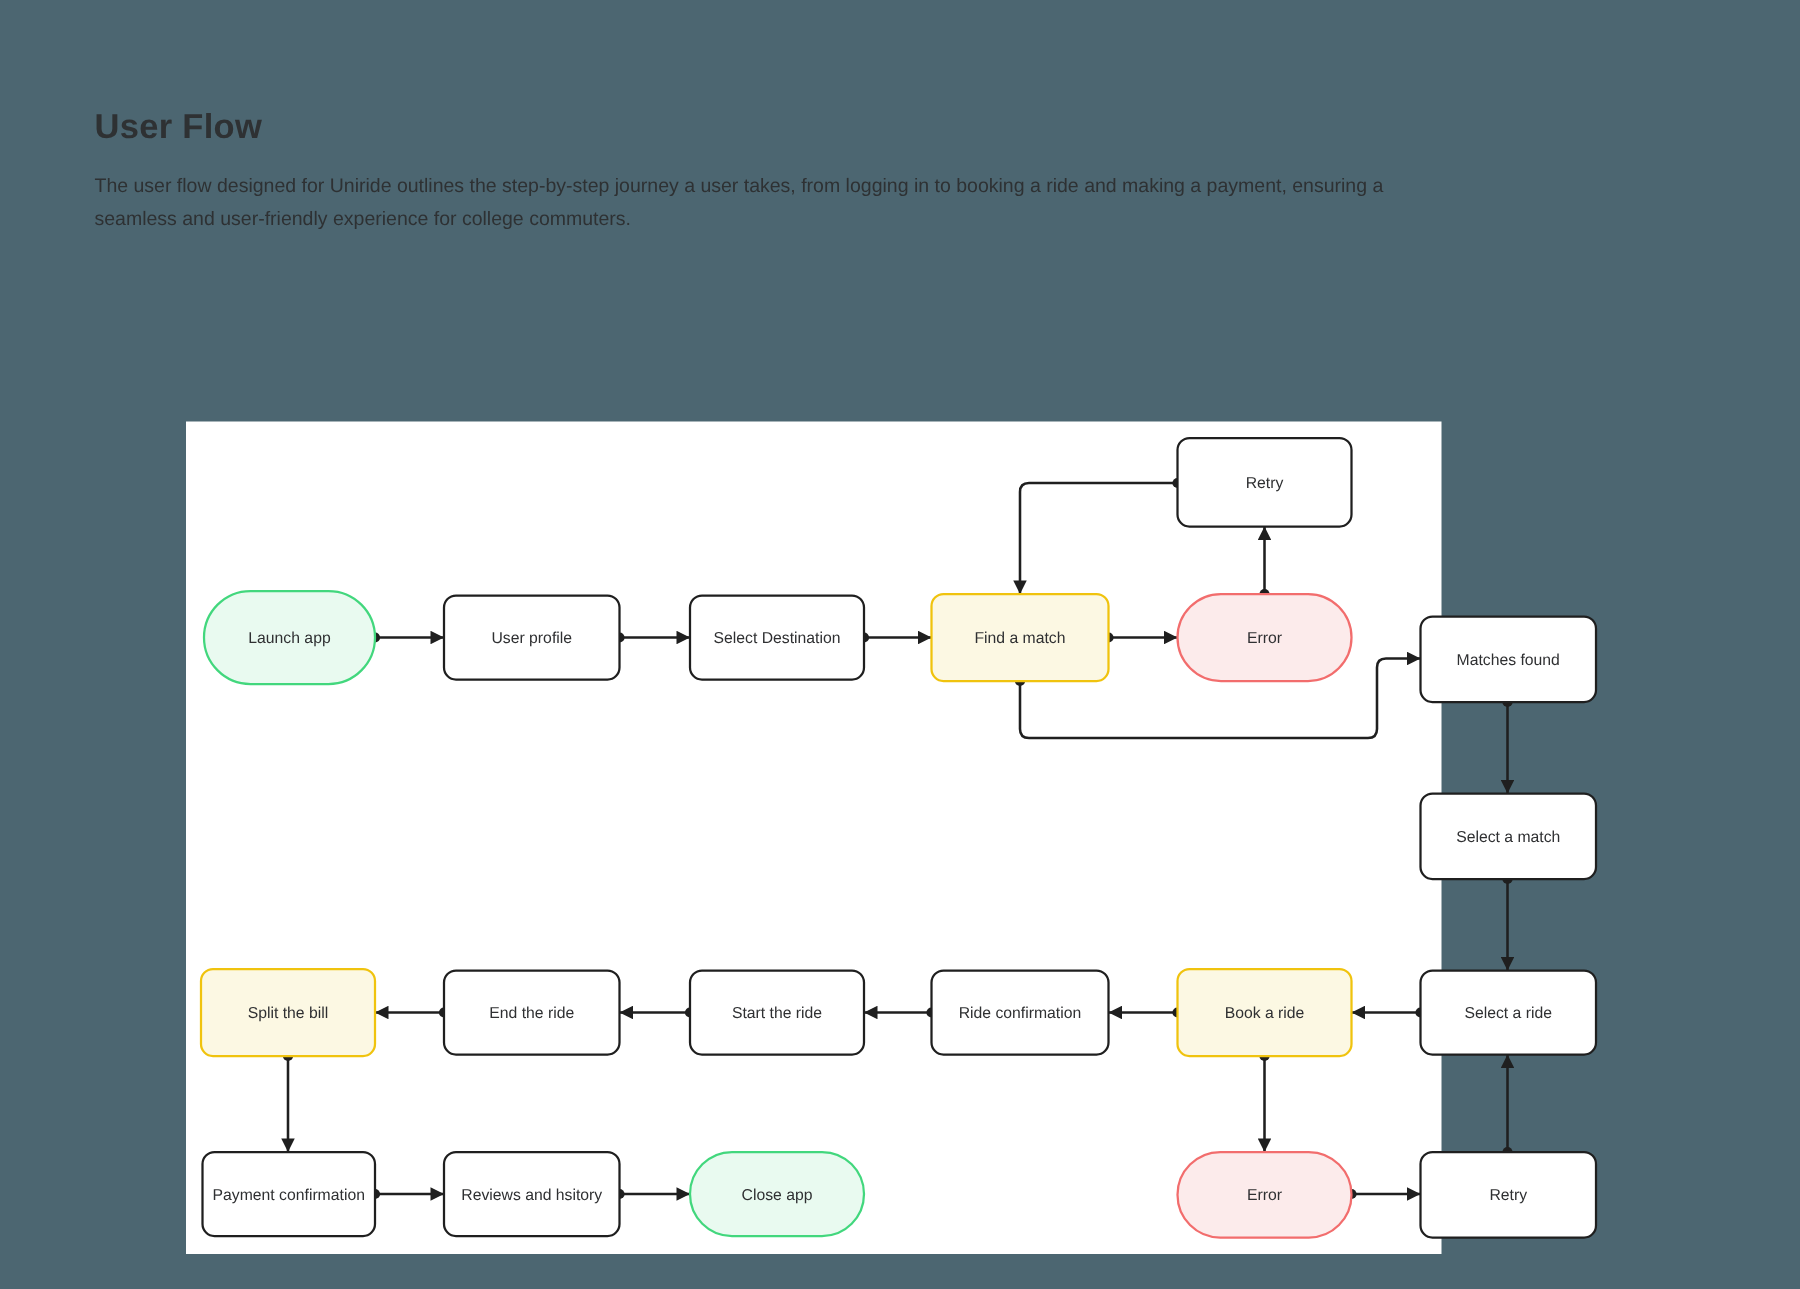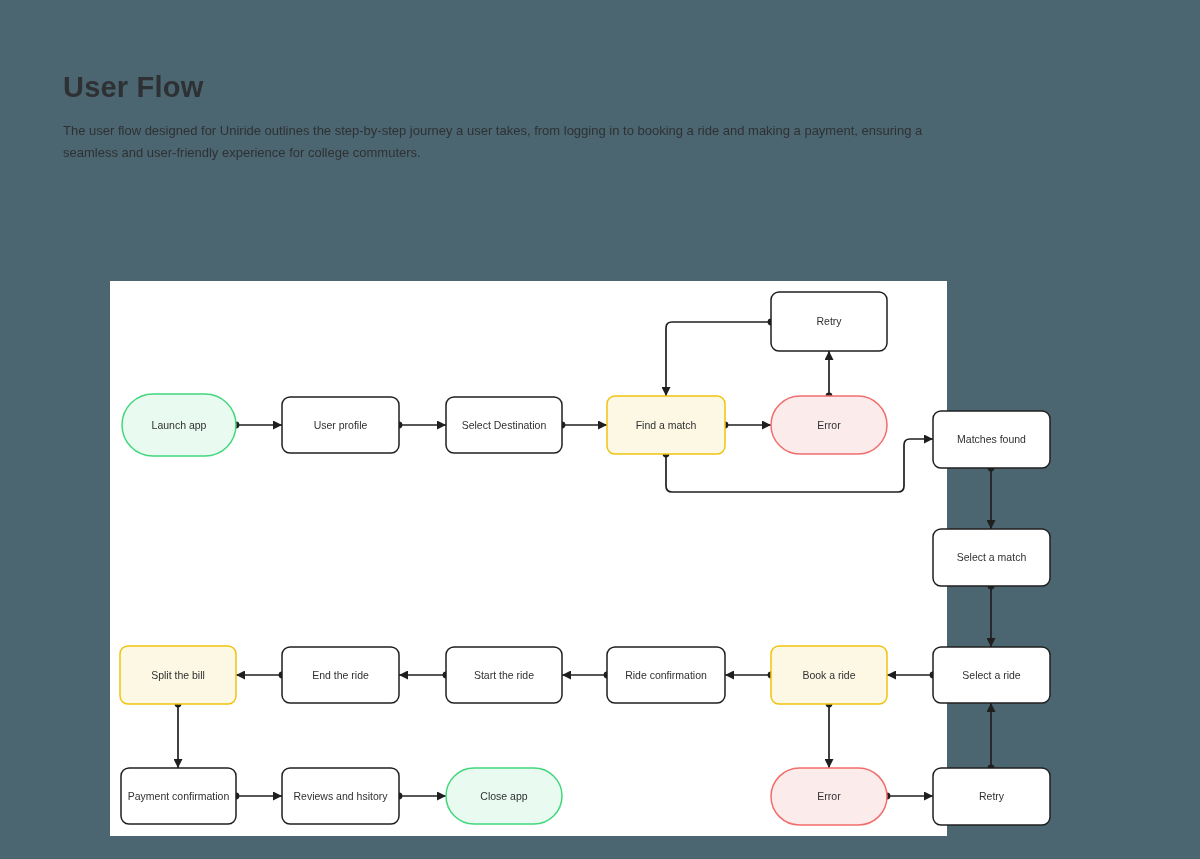--- a/index.html
+++ b/index.html
@@ -5,29 +5,29 @@
   html,body{margin:0;padding:0;}
   body{
     width:1200px;height:859px;
     background:#4C6671;
     font-family:"Liberation Sans",sans-serif;
     position:relative;overflow:hidden;
   }
   .page{position:absolute;inset:0;}
   .header{position:absolute;left:63px;top:72px;}
   .header h1{
-    margin:0;font-size:29px;font-weight:700;color:#2E3133;
+    margin:0;font-size:23px;font-weight:700;color:#2E3133;
     letter-spacing:.2px;line-height:1.1;
   }
   .header p{
     margin:16px 0 0;font-size:13px;line-height:22px;color:#2E3133;
     max-width:915px;
   }
   .canvas{
-    position:absolute;left:110px;top:281px;width:837px;height:555px;
+    position:absolute;left:124px;top:281px;width:837px;height:555px;
     background:#FFFFFF;
   }
   .canvas svg{display:block;width:969px;height:555px;}
   .edge{fill:none;stroke:#1F1F1F;stroke-width:1.7;}
   .node-rect{stroke-width:1.5;}
   .node-label{
     font-family:"Liberation Sans",sans-serif;font-size:10.5px;fill:#2F3032;
     text-anchor:middle;
   }
 </style>

